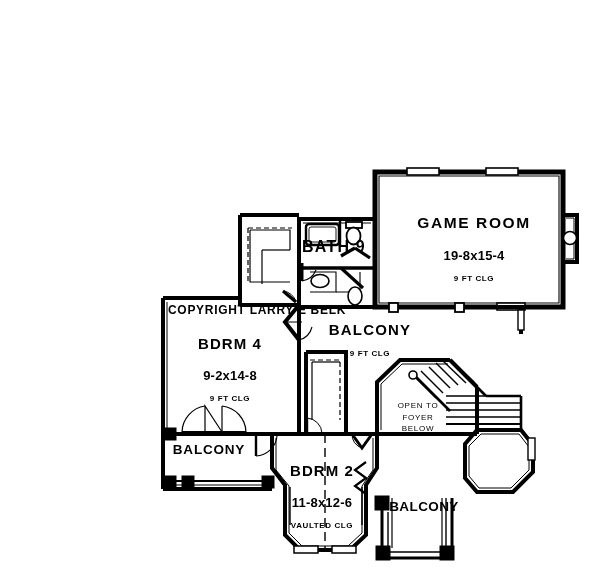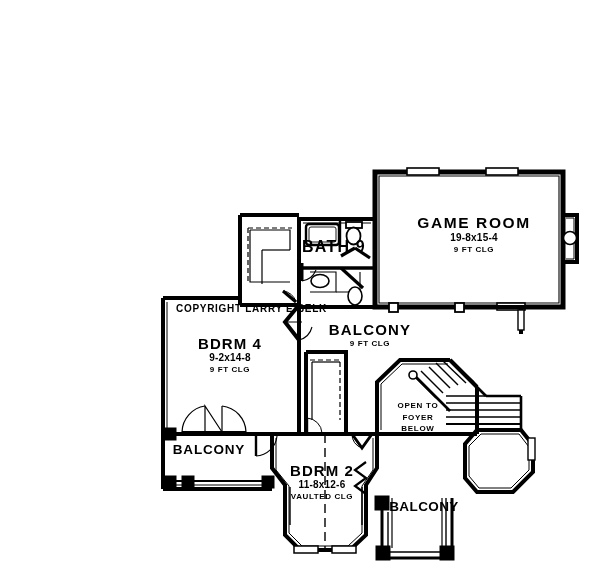--- a/index.html
+++ b/index.html
@@ -43,48 +43,47 @@
     font-weight: bold;
     white-space: nowrap;
     transform: translate(-50%, 0);
     line-height: 1.08;
   }
   .room-name {
     font-size: 15px;
     letter-spacing: 1.1px;
   }
   .room-dims {
-    font-size: 10px;
+    font-size: 13px;
     letter-spacing: 0.2px;
-    margin-top: 1px;
+    margin-top: 17px;
   }
   .room-clg {
     font-size: 8px;
     letter-spacing: 0.6px;
-    margin-top: 2px;
+    margin-top: 12px;
   }
   .label-gameroom .room-name { font-size: 15.5px; letter-spacing: 1.6px; }
   .label-bath .room-name { font-size: 16px; letter-spacing: 1.2px; }
   .label-balcony-main .room-name { font-size: 15px; letter-spacing: 1.2px; }
   .label-balcony-left .room-name { font-size: 13.5px; letter-spacing: 0.8px; }
   .label-balcony-bottom .room-name { font-size: 13.5px; letter-spacing: 0.4px; }
   .label-open-foyer {
     font-size: 8px;
-    font-weight: bold;
+    font-weight: normal;
     letter-spacing: 0.7px;
     line-height: 1.45;
   }
   .copyright-note {
     position: absolute;
-    font-size: 10px;
+    font-size: 12px;
     font-weight: bold;
     letter-spacing: 0.7px;
     color: #000000;
     white-space: nowrap;
-    padding-left: 8px;
   }
 </style>
 </head>
 <body>
 
 <div id="plan-root">
 
   <svg id="floorplan-svg" viewBox="0 0 600 570" xmlns="http://www.w3.org/2000/svg">
 
     <rect x="0" y="0" width="600" height="570" fill="#ffffff"></rect>

